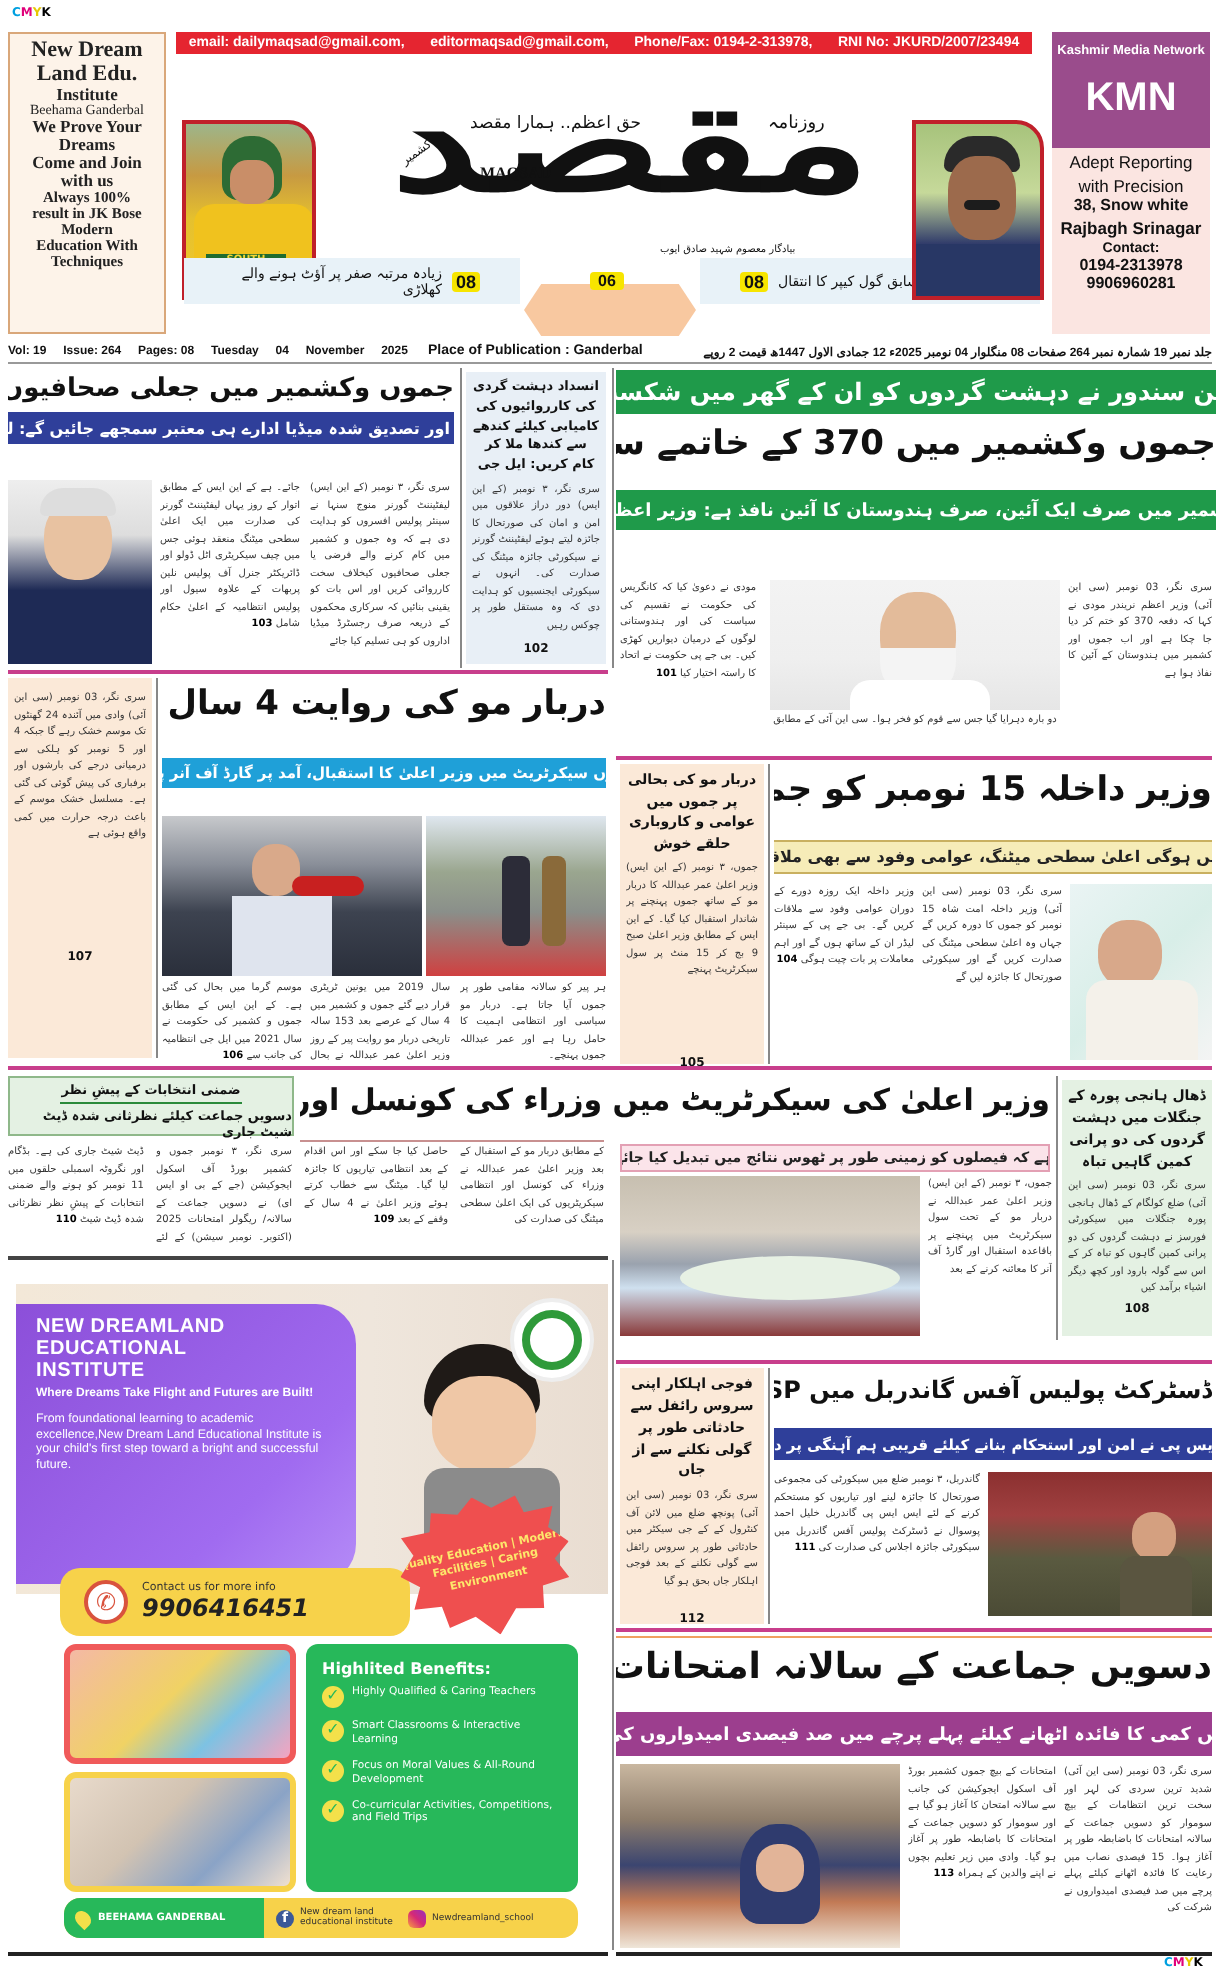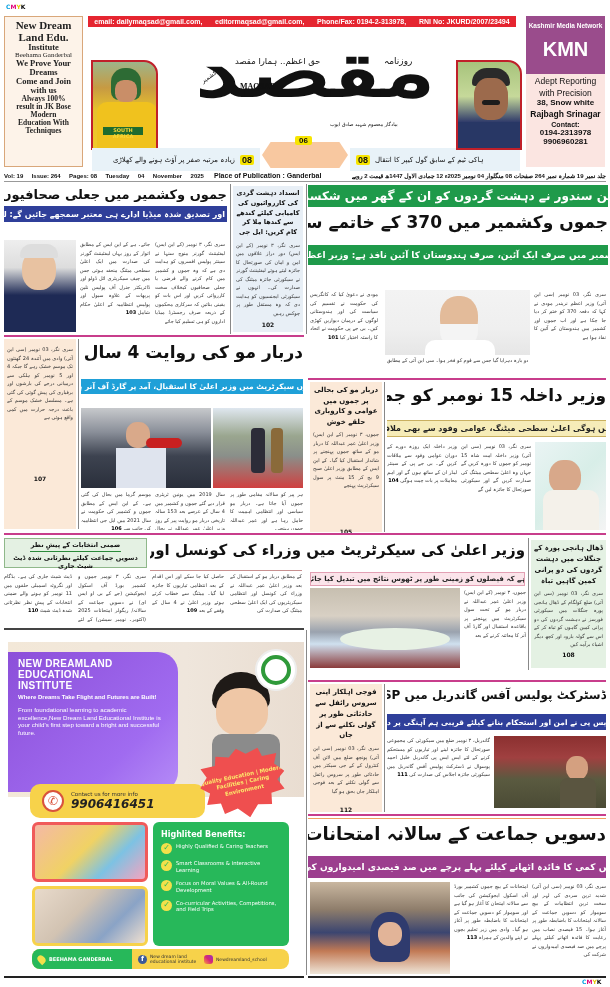--- a/index.html
+++ b/index.html
@@ -16,21 +16,21 @@
 .player{left:91px;top:60px;width:67px;height:90px;background:linear-gradient(180deg,#9db58a 0%,#c79a42 30%,#e5c02e 55%,#f1c92a 100%)}
 .player .head{position:absolute;left:18px;top:6px;width:30px;height:32px;border-radius:14px 14px 8px 8px;background:#2d6b34}
 .player .face{position:absolute;left:22px;top:18px;width:22px;height:22px;border-radius:40%;background:#c98e68}
 .player .shirt{position:absolute;left:4px;top:40px;width:60px;height:50px;background:#f0c21e;border-radius:10px 10px 0 0}
 .player .band{position:absolute;left:10px;top:65px;width:40px;height:8px;background:#1f6b2f;color:#f6d635;font-size:5px;font-weight:bold;text-align:center}
 .man{left:456px;top:60px;width:66px;height:90px;background:linear-gradient(180deg,#a7c37c 0%,#c6d99a 40%,#2f3a6a 70%,#1f2a55 100%)}
 .man .hair{position:absolute;left:14px;top:6px;width:38px;height:18px;border-radius:18px 18px 4px 4px;background:#2a2a2a}
 .man .face{position:absolute;left:16px;top:16px;width:34px;height:42px;border-radius:40%;background:#9c6a4c}
 .man .must{position:absolute;left:24px;top:38px;width:18px;height:5px;background:#1c1c1c;border-radius:3px}
 .man .body{position:absolute;left:0;top:60px;width:66px;height:30px;background:#283765}
-.teaser{height:23px;background:#e8f2f8;top:148px;display:flex;align-items:center;gap:5px;padding:0 6px;font-size:7px}
+.teaser{height:23px;background:#e8f2f8;top:129px;display:flex;align-items:center;gap:5px;padding:0 20px;font-size:7px}
 .pgnum{background:#f7e500;font-weight:bold;font-size:9px;padding:0 2px;border-radius:2px;font-family:"Liberation Sans",sans-serif}
 .hex{left:262px;top:142px;width:86px;height:26px;background:#f8c8a0;clip-path:polygon(10% 0,90% 0,100% 50%,90% 100%,10% 100%,0 50%)}
 .hex-num{left:295px;top:136px;background:#f7e500;font-size:8px;font-weight:bold;padding:0 4px;border-radius:2px;font-family:"Liberation Sans",sans-serif}
 .kmn{left:526px;top:16px;width:79px;height:151px;background:#fbe5e1;text-align:center;font-family:"Liberation Sans",sans-serif}
 .kmn .top{height:58px;background:#9a4c8c;color:#fff;position:relative}
 .kmn .arc{position:absolute;top:6px;width:100%;font-size:6.5px;font-weight:bold}
 .kmn .logotxt{position:absolute;top:22px;width:100%;font-size:20px;font-weight:bold}
 .kmn .ln{font-size:8.5px;margin-top:2px}
 .kmn .b{font-weight:bold;font-size:8px}
 .datebar{left:4px;top:170px;width:602px;height:12px;border-bottom:1px solid #999;font-family:"Liberation Sans",sans-serif;font-size:6px;font-weight:bold;display:flex;align-items:center}
@@ -243,21 +243,21 @@
 <div class="img" style="left:535px;top:442px;width:71px;height:88px;background:linear-gradient(135deg,#eaf4f4 0%,#d8eee8 50%,#f4f4f4 100%)">
   <div style="position:absolute;left:14px;top:18px;width:32px;height:34px;border-radius:45%;background:#d8a88a"></div>
   <div style="position:absolute;left:8px;top:48px;width:56px;height:40px;background:#f4f1ea;border-radius:10px 10px 0 0"></div>
 </div>
 
 <div class="abs rule-pink" style="left:4px;top:533px;width:602px"></div>
 
 <div class="abs" style="left:4px;top:538px;width:143px;height:30px;background:#e4f1e3;border:1px solid #8fb88a">
   <div class="urdu" style="text-align:center;font-size:6.5px;font-weight:bold;margin-top:2px">ضمنی انتخابات کے پیشِ نظر</div>
   <div style="height:1px;background:#2a8a3a;margin:2px 25px"></div>
-  <div class="urdu" style="text-align:center;font-size:6.5px;font-weight:bold">دسویں جماعت کیلئے نظرثانی شدہ ڈیٹ شیٹ جاری</div>
+  <div class="urdu" style="font-size:6.5px;font-weight:bold">دسویں جماعت کیلئے نظرثانی شدہ ڈیٹ شیٹ جاری</div>
 </div>
 <div class="abs col urdu" style="left:4px;top:572px;width:68px;height:50px"><span>ڈیٹ شیٹ جاری کی ہے۔ بڈگام اور نگروٹہ اسمبلی حلقوں میں 11 نومبر کو ہونے والے ضمنی انتخابات کے پیشِ نظر نظرثانی شدہ ڈیٹ شیٹ</span> <span class="code">110</span></div>
 <div class="abs col urdu" style="left:78px;top:572px;width:68px;height:50px">سری نگر، ۳ نومبر جموں و کشمیر بورڈ آف اسکول ایجوکیشن (جے کے بی او ایس ای) نے دسویں جماعت کے سالانہ/ ریگولر امتحانات 2025 (اکتوبر۔ نومبر سیشن) کے لئے نظرثانی شدہ</div>
 
 <div class="abs" style="left:150px;top:538px;width:375px">
   <div class="hl urdu" style="font-size:15px;padding:4px 0;height:30px;text-align:right">وزیر اعلیٰ کی سیکرٹریٹ میں وزراء کی کونسل اور انتظامی سیکریٹریوں کیساتھ اعلیٰ سطحی میٹنگ</div>
 </div>
 <div class="abs" style="left:150px;top:570px;width:152px;height:1px;background:#c89090"></div>
 <div class="abs col urdu" style="left:152px;top:572px;width:72px;height:52px"><span>حاصل کیا جا سکے اور اس اقدام کے بعد انتظامی تیاریوں کا جائزہ لیا گیا۔ میٹنگ سے خطاب کرتے ہوئے وزیر اعلیٰ نے 4 سال کے وقفے کے بعد</span> <span class="code">109</span></div>
 <div class="abs col urdu" style="left:230px;top:572px;width:72px;height:52px">کے مطابق دربار مو کے استقبال کے بعد وزیر اعلیٰ عمر عبداللہ نے وزراء کی کونسل اور انتظامی سیکریٹریوں کی ایک اعلیٰ سطحی میٹنگ کی صدارت کی</div>

